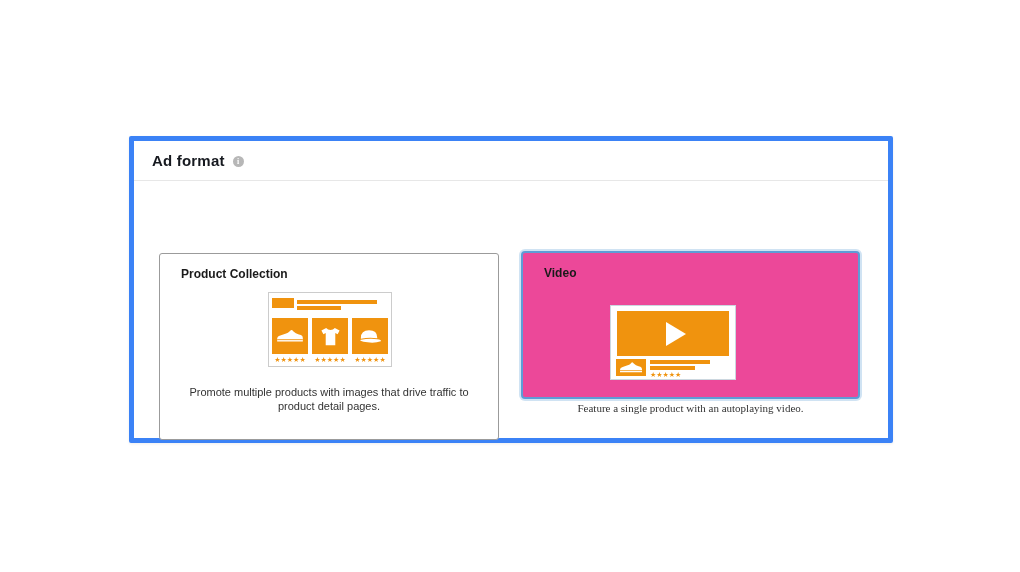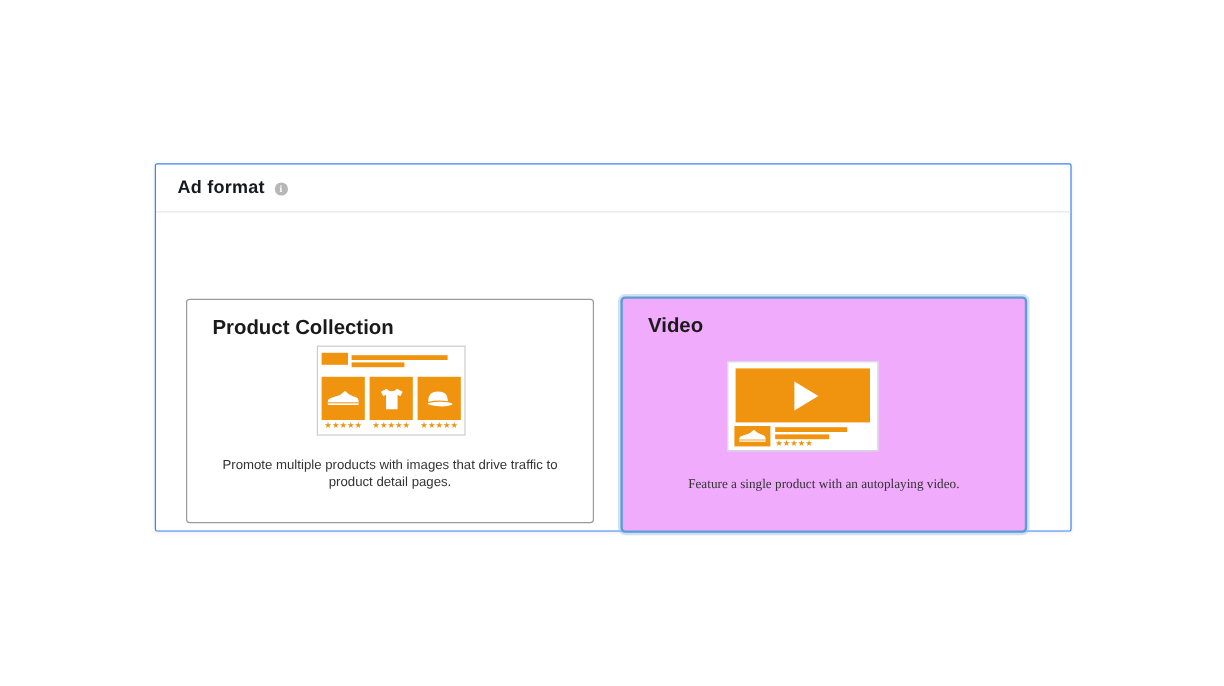--- a/index.html
+++ b/index.html
@@ -2,40 +2,40 @@
 <html><head>
 <meta charset="utf-8">
 <style>
   * { margin:0; padding:0; box-sizing:border-box; }
   html,body { width:1020px; height:572px; background:#ffffff; overflow:hidden;
               font-family:"Liberation Sans", sans-serif; }
   body { position:relative; }
 
   
   .panel { position:absolute; left:129px; top:136px; width:764px; height:307px;
-           background:#fff; border:1px solid #3b82f6; border-radius:2px;
+           background:#fff; border:5px solid #3b82f6; border-radius:2px;
            box-shadow:0 1px 3px rgba(0,0,0,0.07); }
   .panel-header { position:absolute; left:0; top:0; right:0; height:40px;
                   border-bottom:1px solid #e7e7e7; display:flex; align-items:center;
                   padding-left:18px; }
   .panel-title { font-size:15px; font-weight:bold; color:#16191f; letter-spacing:.2px; }
   .info-icon { width:11px; height:11px; background:#b7b7b7; border-radius:50%;
                margin-left:8px; margin-top:2px; color:#fff; font-size:8px; font-weight:bold;
                display:flex; align-items:center; justify-content:center; cursor:pointer;
                font-family:"Liberation Serif", serif; }
   .panel-body { position:absolute; left:0; top:41px; right:0; bottom:0; }
 
   
   .card { position:absolute; cursor:pointer; }
   .card-pc { left:25px; top:71px; width:340px; height:187px; background:#fff;
              border:1px solid #9b9b9b; border-radius:3px; }
-  .card-video { left:387px; top:69px; width:339px; height:197px; background:#f0abfc;
+  .card-video { left:387px; top:69px; width:339px; height:148px; background:#ec4899;
                 border:2px solid #5e9cd6; border-radius:4px;
                 box-shadow:0 0 0 2px rgba(150,193,229,0.45); }
-  .card-title { position:absolute; left:21px; top:13px; font-size:17px;
+  .card-title { position:absolute; left:21px; top:13px; font-size:12px;
                 font-weight:bold; color:#1a1a1a; }
   .card-desc { position:absolute; left:24px; right:24px; text-align:center;
                font-size:11px; line-height:14px; color:#333; }
   .card-pc .card-desc { top:131px; }
   .card-video .card-desc { top:148px;font-family:Liberation Serif, serif; }
 
   
   .pc-illus { position:absolute; left:108px; top:38px; width:124px; height:75px;
               background:#fff; border:1px solid #cccccc; }
   .orange { background:#f0930e; }

